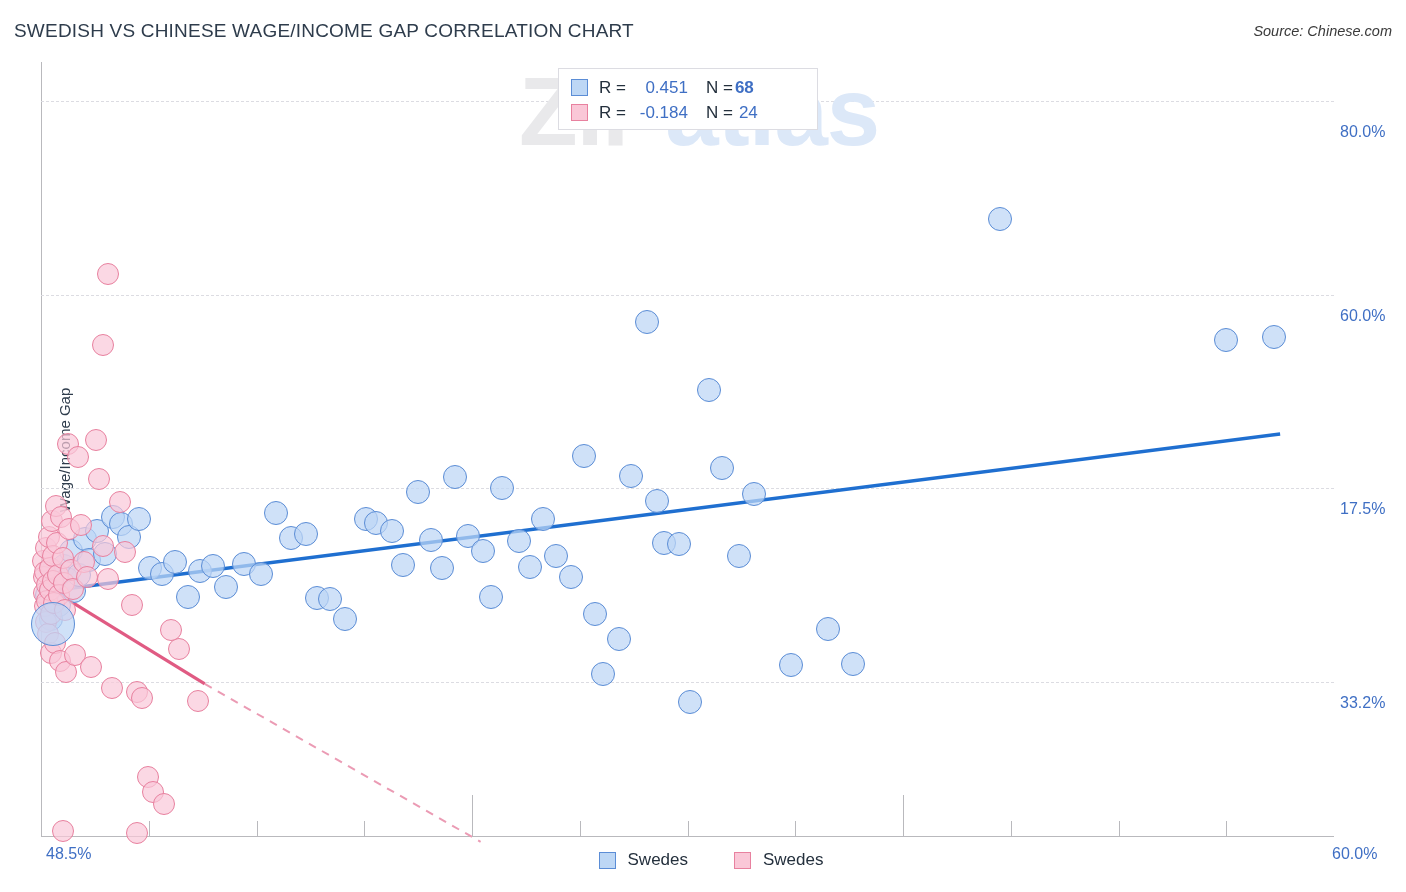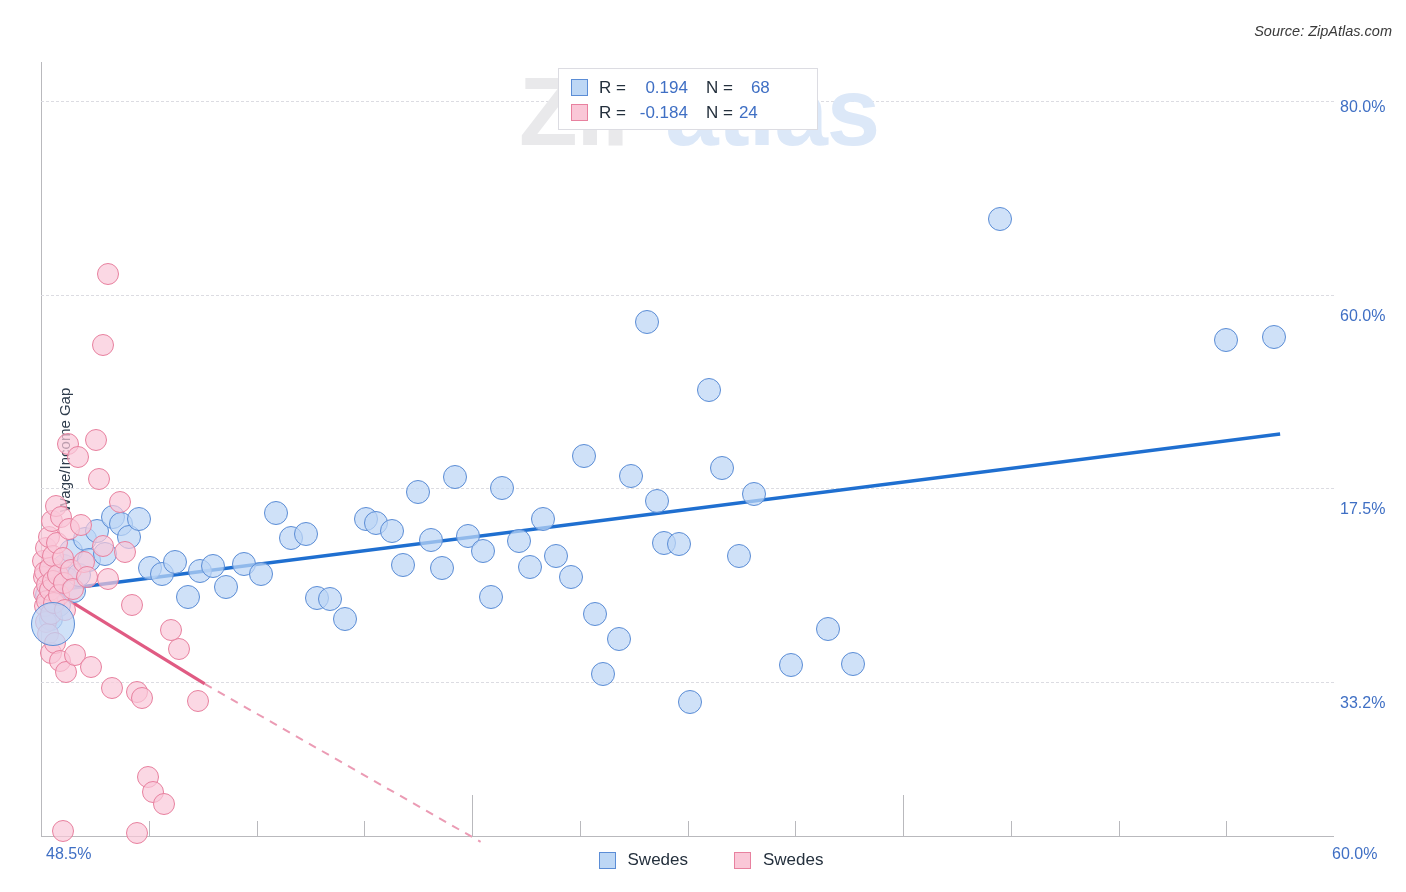--- a/index.html
+++ b/index.html
@@ -189,21 +189,22 @@
     height: 775px;
     overflow: visible;
     pointer-events: none;
   }
 </style>
 </head>
 <body>
 
 <div id="chart-root">
 
-  <div class="chart-source">Source: ZipAtlas.com</div>
+  <div class="chart-title">SWEDISH VS CHINESE WAGE/INCOME GAP CORRELATION CHART</div>
+  <div class="chart-source">Source: Chinese.com</div>
 
   <div class="ylabel-wrap">
     <div class="ylabel">Wage/Income Gap</div>
   </div>
 
   <div class="axis-left"></div>
   <div class="axis-bottom"></div>
 
   <div class="plot-area">
     <div id="gridlines">
@@ -354,21 +355,21 @@
         <div class="dot pink" style="left: 84.8975px; top: 760.125px; width: 22px; height: 22px;"></div>
         <div class="dot pink" style="left: 146.315px; top: 628.375px; width: 22px; height: 22px;"></div>
         <div class="dot blue" style="left: -10.1475px; top: 539.875px; width: 44px; height: 44px;"></div>
       </div>
   </div>
 
   <div id="ytick-labels">
       <div class="ytick-label" style="left: 1340px; top: 694px;">33.2%</div>
       <div class="ytick-label" style="left: 1340px; top: 500.25px;">17.5%</div>
       <div class="ytick-label" style="left: 1340px; top: 306.5px;">60.0%</div>
-      <div class="ytick-label" style="left: 1340px; top: 98px;">80.0%</div>
+      <div class="ytick-label" style="left: 1340px; top: 123px;">80.0%</div>
     </div>
   <div id="xticks">
       <div class="xtick minor" style="left: 148.75px; top: 821px; height: 16px; bottom: auto;"></div>
       <div class="xtick minor" style="left: 256.5px; top: 821px; height: 16px; bottom: auto;"></div>
       <div class="xtick minor" style="left: 364.25px; top: 821px; height: 16px; bottom: auto;"></div>
       <div class="xtick major" style="left: 472px; top: 795px; height: 42px; bottom: auto;"></div>
       <div class="xtick minor" style="left: 579.75px; top: 821px; height: 16px; bottom: auto;"></div>
       <div class="xtick minor" style="left: 687.5px; top: 821px; height: 16px; bottom: auto;"></div>
       <div class="xtick minor" style="left: 795.25px; top: 821px; height: 16px; bottom: auto;"></div>
       <div class="xtick major" style="left: 903px; top: 795px; height: 42px; bottom: auto;"></div>
@@ -377,23 +378,23 @@
       <div class="xtick minor" style="left: 1226.25px; top: 821px; height: 16px; bottom: auto;"></div>
     </div>
 
   <div class="xtick-label" style="left:46px;">48.5%</div>
   <div class="xtick-label" style="left:1332px;">60.0%</div>
 
   <div class="stats-box">
     <div class="stats-row">
       <span class="swatch blue"></span>
       <span class="st-lab r-eq">R =</span>
-      <span class="st-val r-num">0.194</span>
+      <span class="st-val r-num">0.451</span>
       <span class="st-lab n-grp">N =</span>
-      <span class="st-val" style="margin-left:18px;">68</span>
+      <span class="st-val" style="margin-left:2px;font-weight:bold;">68</span>
     </div>
     <div class="stats-row">
       <span class="swatch pink"></span>
       <span class="st-lab r-eq">R =</span>
       <span class="st-val r-num">-0.184</span>
       <span class="st-lab n-grp">N =</span>
       <span class="st-val" style="margin-left:6px;">24</span>
     </div>
   </div>
 

